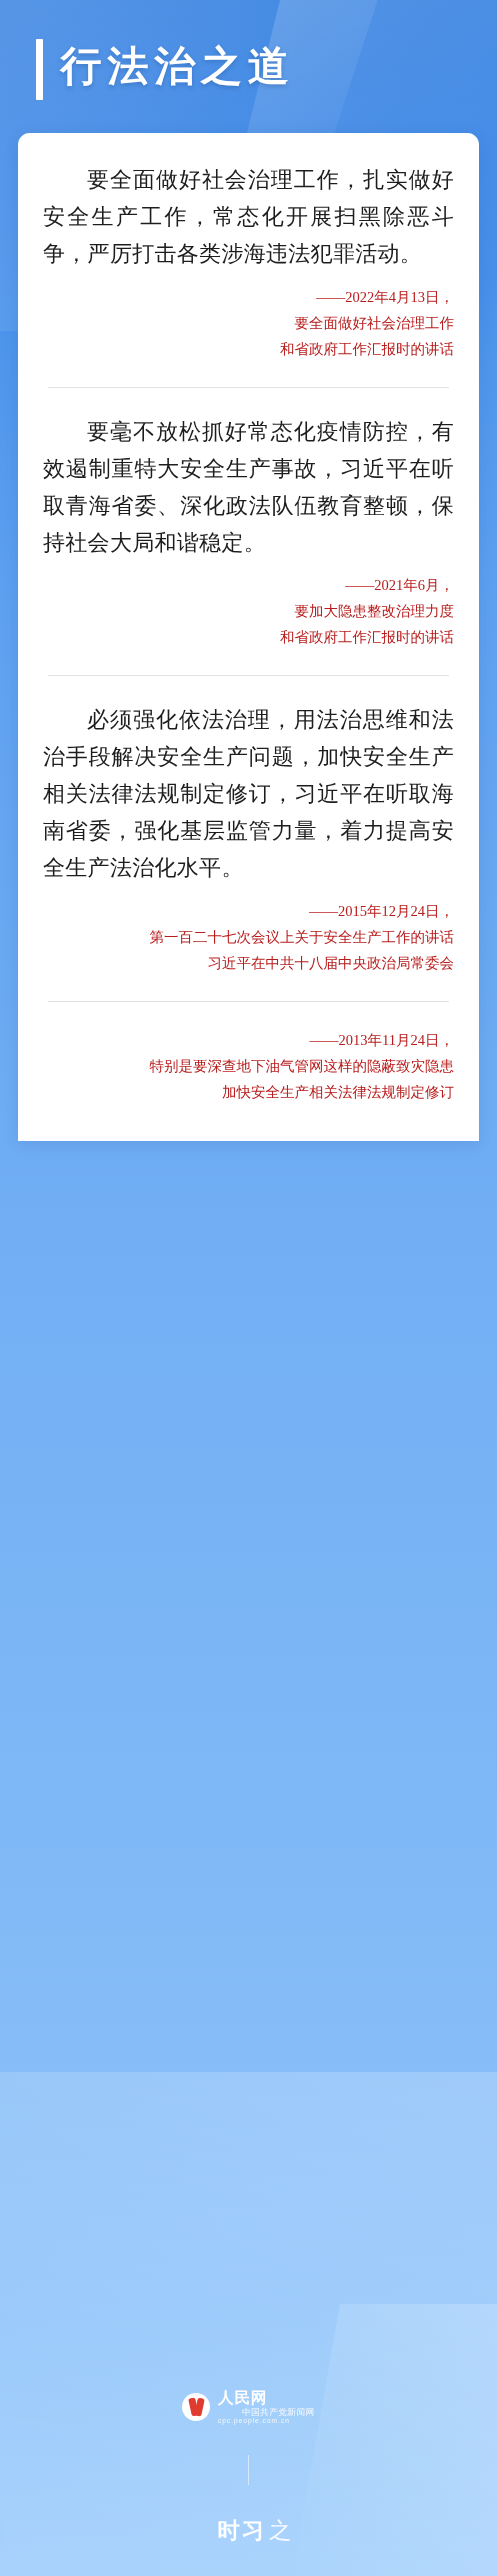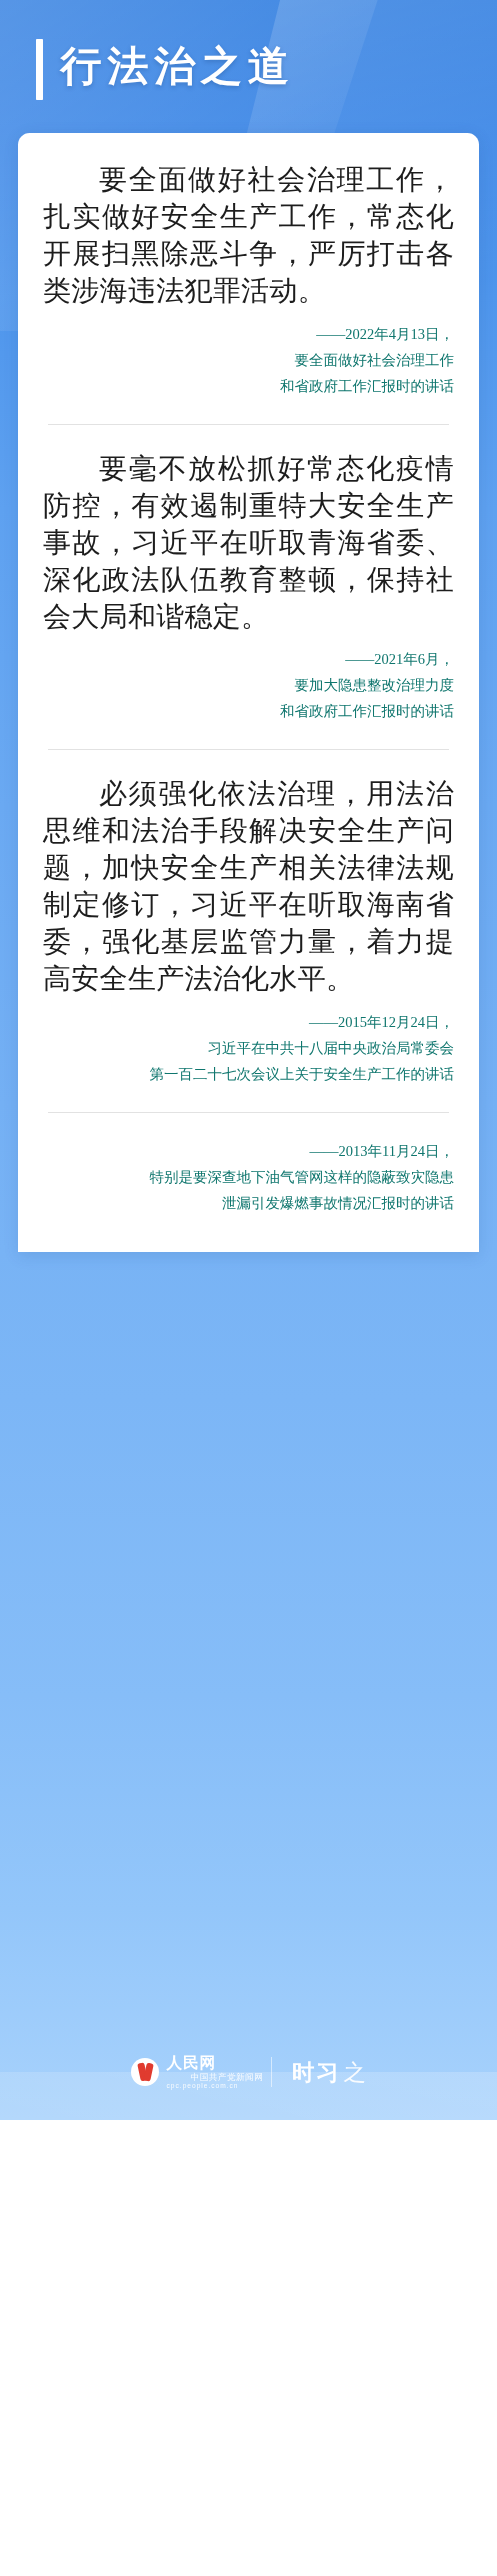--- a/index.html
+++ b/index.html
@@ -7,21 +7,21 @@
     padding: 0;
     background: #ffffff;
   }
   body {
     width: 497px;
     font-family: "Liberation Serif", "DejaVu Serif", serif;
   }
   .poster {
     position: relative;
     width: 497px;
-    height: 2120px;
+    height: 2576px;
     overflow: hidden;
     background: linear-gradient(180deg, #2f7de0 0%, #3b86e6 6%, #4f96ec 14%, #5ea1f0 24%, #6aa9f2 38%, #74b0f4 52%, #7cb6f6 66%, #86bdf8 80%, #93c6fa 90%, #a8d2fc 100%);
   }
   
   .bg-streak {
     position: absolute;
     pointer-events: none;
   }
   .streak-1 {
     left: -99px; top: -50px;
@@ -81,54 +81,55 @@
     margin: 0 18px;
     background: #ffffff;
     border-radius: 11.6px 11.6px 0 0;
     box-shadow: 0 3.3px 15px rgba(28,72,140,0.14);
     padding: 28px 25px 36px 25px;
     box-sizing: border-box;
     width: 461px;
   }
   .quote-block { position: relative; }
   .quote-text {
-    font-size: 28px;
+    font-size: 22px;
     line-height: 37px;
     color: #1d1d1d;
     text-align: justify;
     text-indent: 2em;
     letter-spacing: 0.3px;
     font-family: "Liberation Serif", "DejaVu Serif", serif;
     margin: 0;
   }
   .attribution {
     margin-top: 11.6px;
     text-align: right;
-    color: #0f766e;
+    color: #b91c1c;
     font-size: 14.5px;
     line-height: 26px;
     font-family: "Liberation Serif", "DejaVu Serif", serif;
   }
   .attribution .line { display: block; }
   .divider {
     border: 0;
     border-top: 0.8px solid #e2e2e2;
     margin: 25px 5px 25px 5px;
   }
 
   
   .footer {
     position: absolute;
     left: 0;
     bottom: 30px;
     width: 497px;
     display: flex;
     align-items: center;
     justify-content: center;
-    gap: 8px;
+    gap: 30px;
+    flex-direction: column;
   }
   .logo-people {
     display: flex;
     align-items: center;
     gap: 7.5px;
     color: #ffffff;
   }
   .logo-mark {
     width: 28px; height: 28px;
     border-radius: 50%;
@@ -235,32 +236,32 @@
         <span class="line">和省政府工作汇报时的讲话</span>
       </div>
     </div>
 
     <hr class="divider">
 
     <div class="quote-block">
       <p class="quote-text">必须强化依法治理，用法治思维和法治手段解决安全生产问题，加快安全生产相关法律法规制定修订，习近平在听取海南省委，强化基层监管力量，着力提高安全生产法治化水平。</p>
       <div class="attribution">
         <span class="line">——2015年12月24日，</span>
+        <span class="line">第一百二十七次会议上关于安全生产工作的讲话</span>
         <span class="line">习近平在中共十八届中央政治局常委会</span>
-        <span class="line">第一百二十七次会议上关于安全生产工作的讲话</span>
       </div>
     </div>
 
     <hr class="divider">
 
     <div class="quote-block">
       <div class="attribution">
         <span class="line">——2013年11月24日，</span>
         <span class="line">特别是要深查地下油气管网这样的隐蔽致灾隐患</span>
-        <span class="line">泄漏引发爆燃事故情况汇报时的讲话</span>
+        <span class="line">加快安全生产相关法律法规制定修订</span>
       </div>
     </div>
 
   </div>
 
   <div class="footer">
     <div class="logo-people">
       <div class="logo-mark"></div>
       <div class="logo-people-text">
         <div class="lp-cn">人民网</div>

